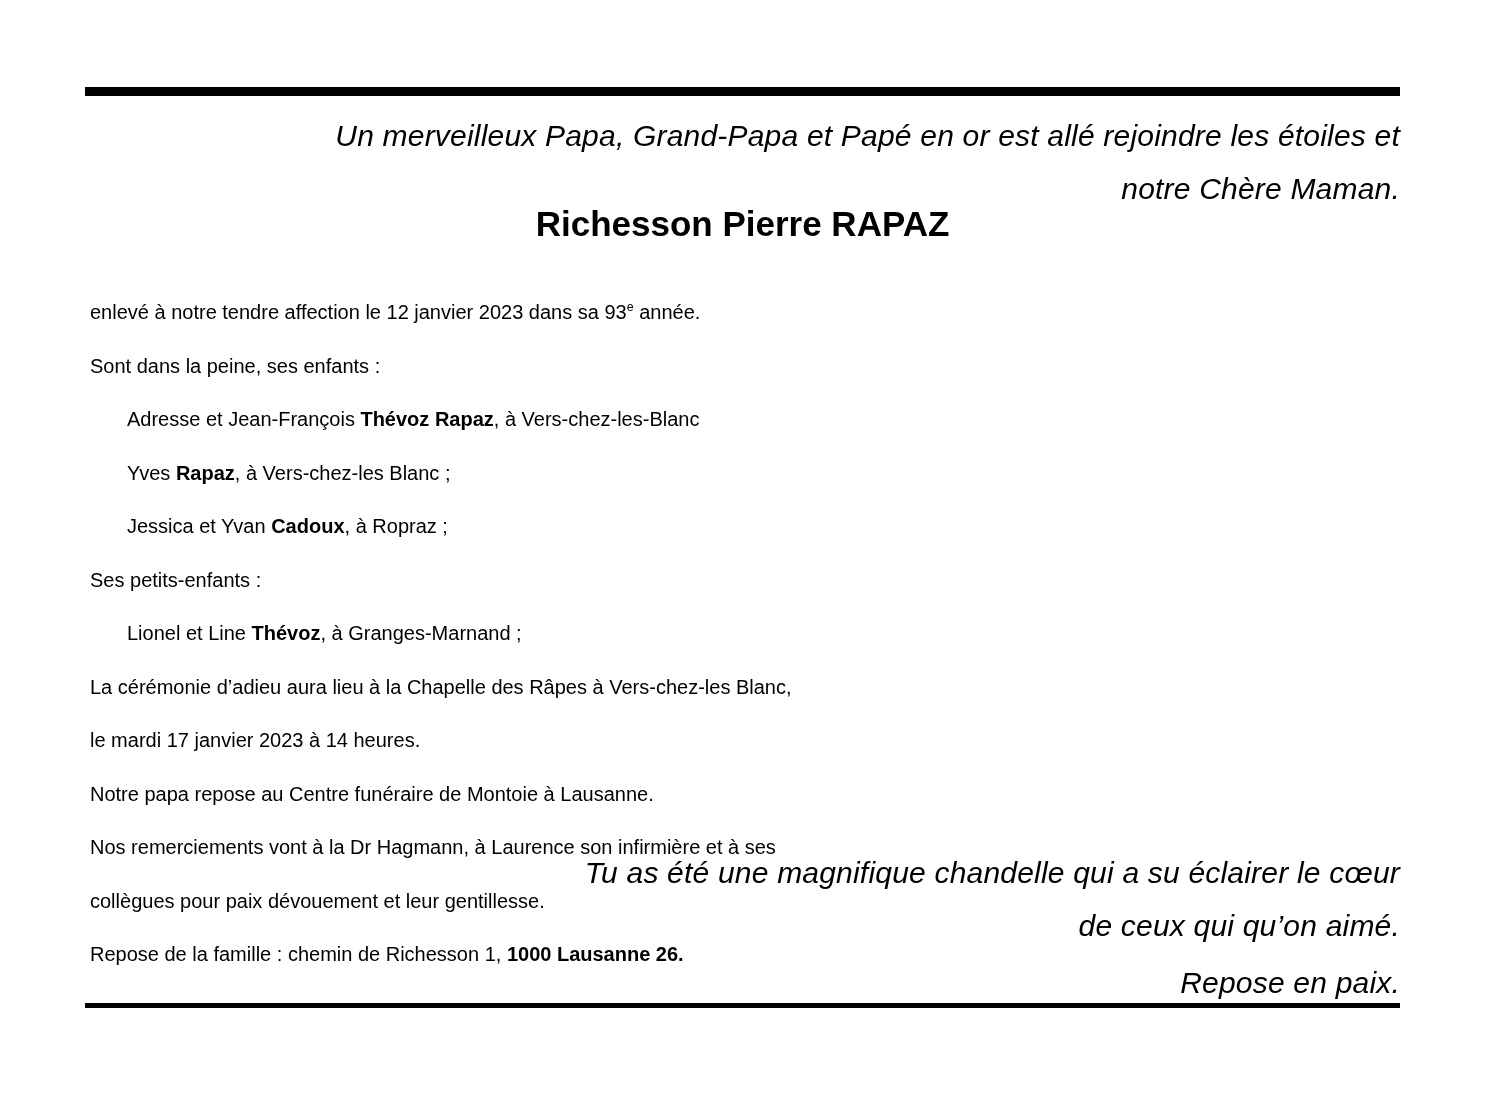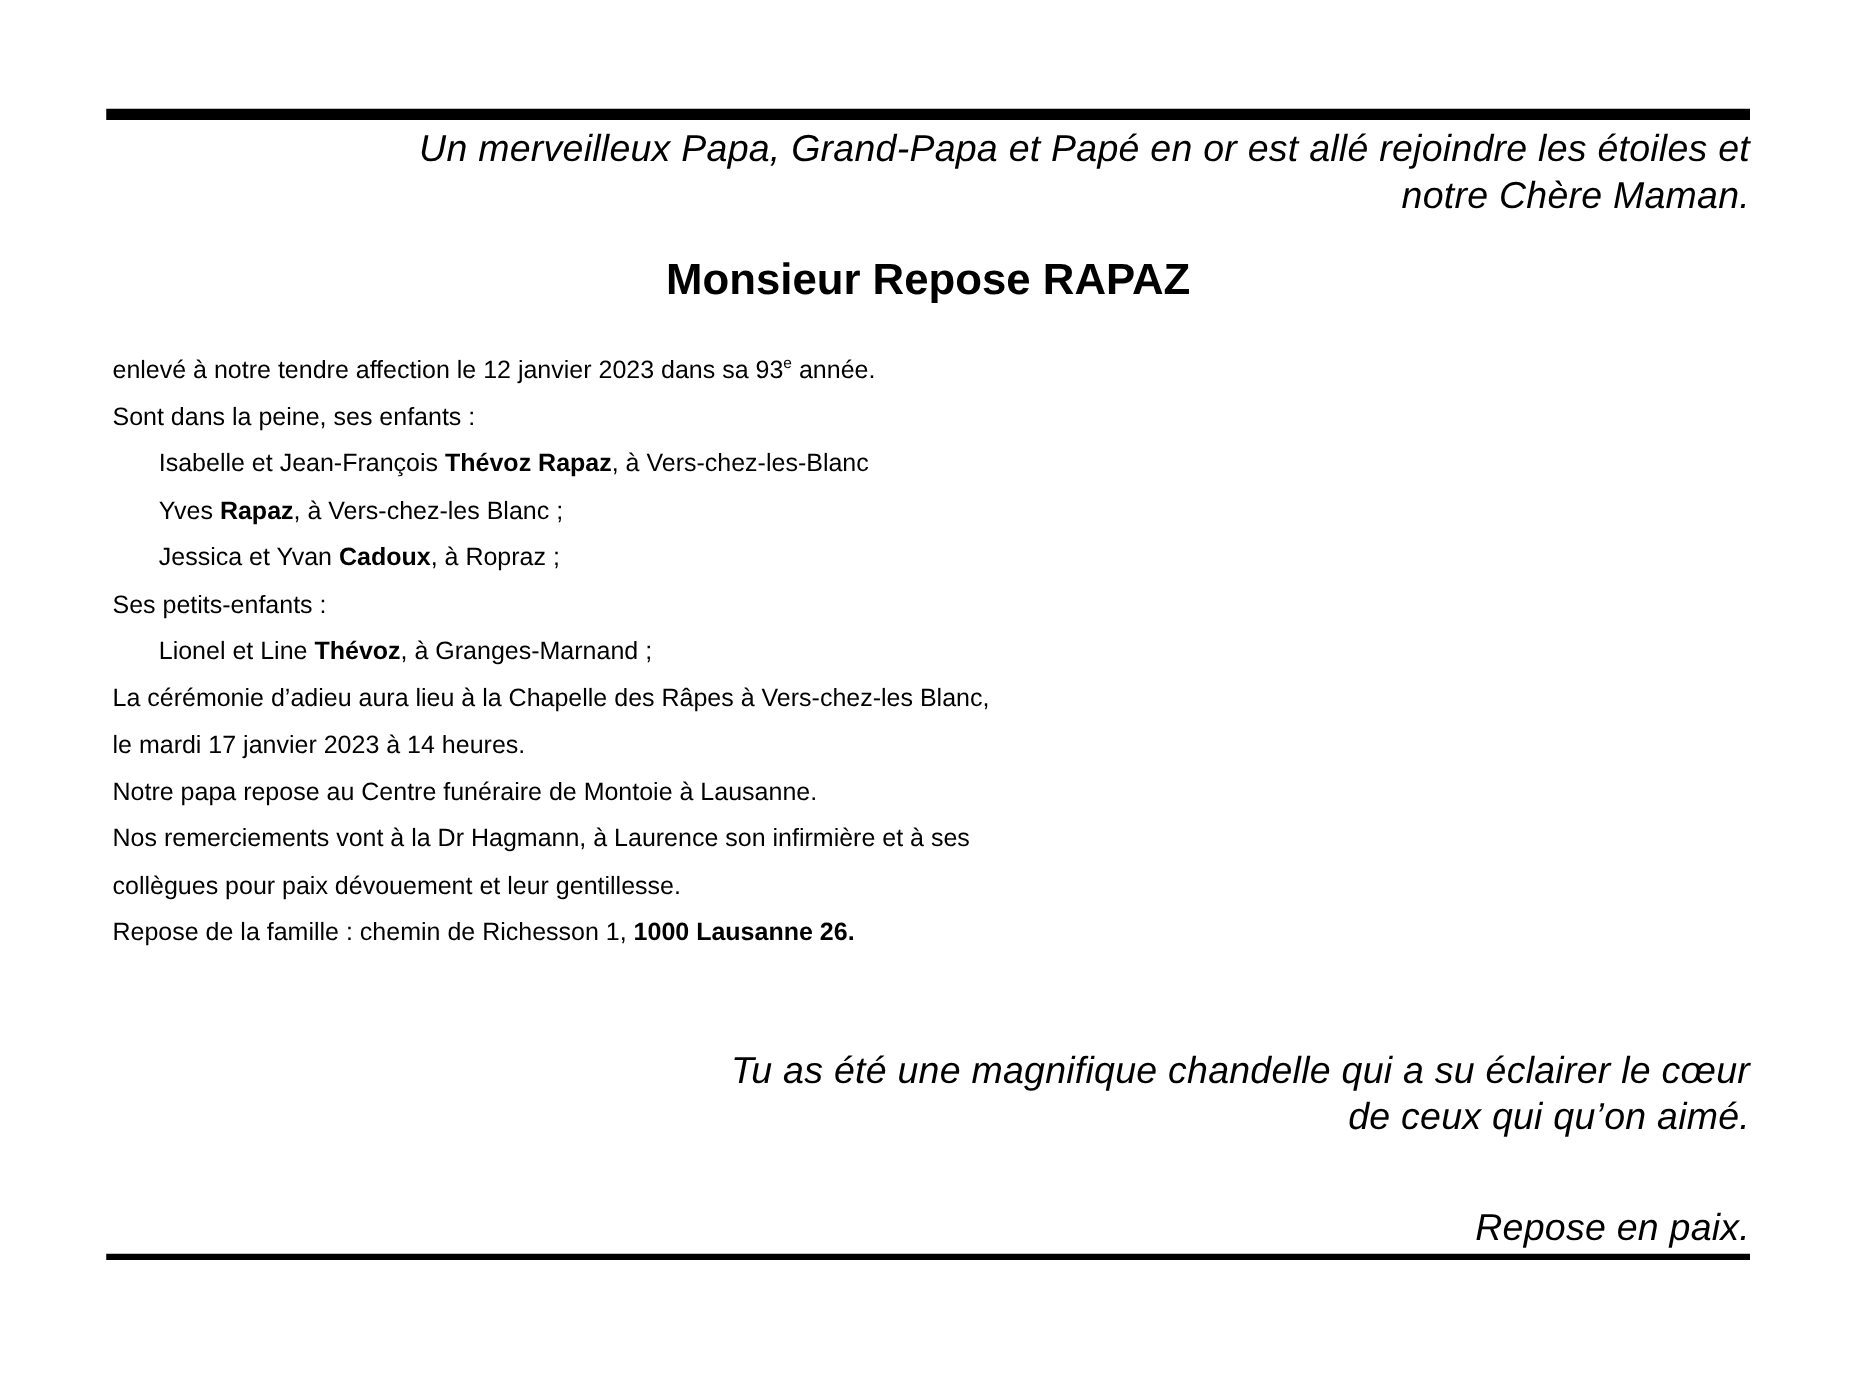--- a/index.html
+++ b/index.html
@@ -43,21 +43,21 @@
     line-height: 42px;
   }
   .body-block {
     position: absolute;
     top: 278px;
     left: 90px;
     right: 88px;
     font-size: 20px;
     line-height: 37.5px;
   }
-  .line { white-space: nowrap; }
+  .line { white-space: nowrap; margin-top: 16px; }
   .indent { padding-left: 37px; }
   .b { font-weight: bold; }
   .sup { vertical-align: super; font-size: 0.62em; line-height: 0; }
   .closing-quote {
     position: absolute;
     top: 838px;
     left: 90px;
     right: 90px;
     text-align: right;
     font-style: italic;
@@ -82,26 +82,26 @@
 
 <div class="page">
 
   <div class="rule rule-top"></div>
 
   <div class="header-quote">
     <div class="line">Un merveilleux Papa, Grand-Papa et Papé en or est allé rejoindre les étoiles et</div>
     <div class="line">notre Chère Maman.</div>
   </div>
 
-  <div class="title">Monsieur Repose RAPAZ</div>
+  <div class="title">Richesson Pierre RAPAZ</div>
 
   <div class="body-block">
     <div class="line"><span>enlevé à notre tendre affection le 12 janvier 2023 dans sa 93</span><span class="sup">e</span><span> année.</span></div>
     <div class="line"><span>Sont dans la peine, ses enfants :</span></div>
-    <div class="line indent"><span>Isabelle et Jean-François </span><span class="b">Thévoz Rapaz</span><span>, à Vers-chez-les-Blanc</span></div>
+    <div class="line indent"><span>Adresse et Jean-François </span><span class="b">Thévoz Rapaz</span><span>, à Vers-chez-les-Blanc</span></div>
     <div class="line indent"><span>Yves </span><span class="b">Rapaz</span><span>, à Vers-chez-les Blanc ;</span></div>
     <div class="line indent"><span>Jessica et Yvan </span><span class="b">Cadoux</span><span>, à Ropraz ;</span></div>
     <div class="line"><span>Ses petits-enfants :</span></div>
     <div class="line indent"><span>Lionel et Line </span><span class="b">Thévoz</span><span>, à Granges-Marnand ;</span></div>
     <div class="line"><span>La cérémonie d’adieu aura lieu à la Chapelle des Râpes à Vers-chez-les Blanc,</span></div>
     <div class="line"><span>le mardi 17 janvier 2023 à 14 heures.</span></div>
     <div class="line"><span>Notre papa repose au Centre funéraire de Montoie à Lausanne.</span></div>
     <div class="line"><span>Nos remerciements vont à la Dr Hagmann, à Laurence son infirmière et à ses</span></div>
     <div class="line"><span>collègues pour paix dévouement et leur gentillesse.</span></div>
     <div class="line"><span>Repose de la famille : chemin de Richesson 1, </span><span class="b">1000 Lausanne 26.</span></div>

